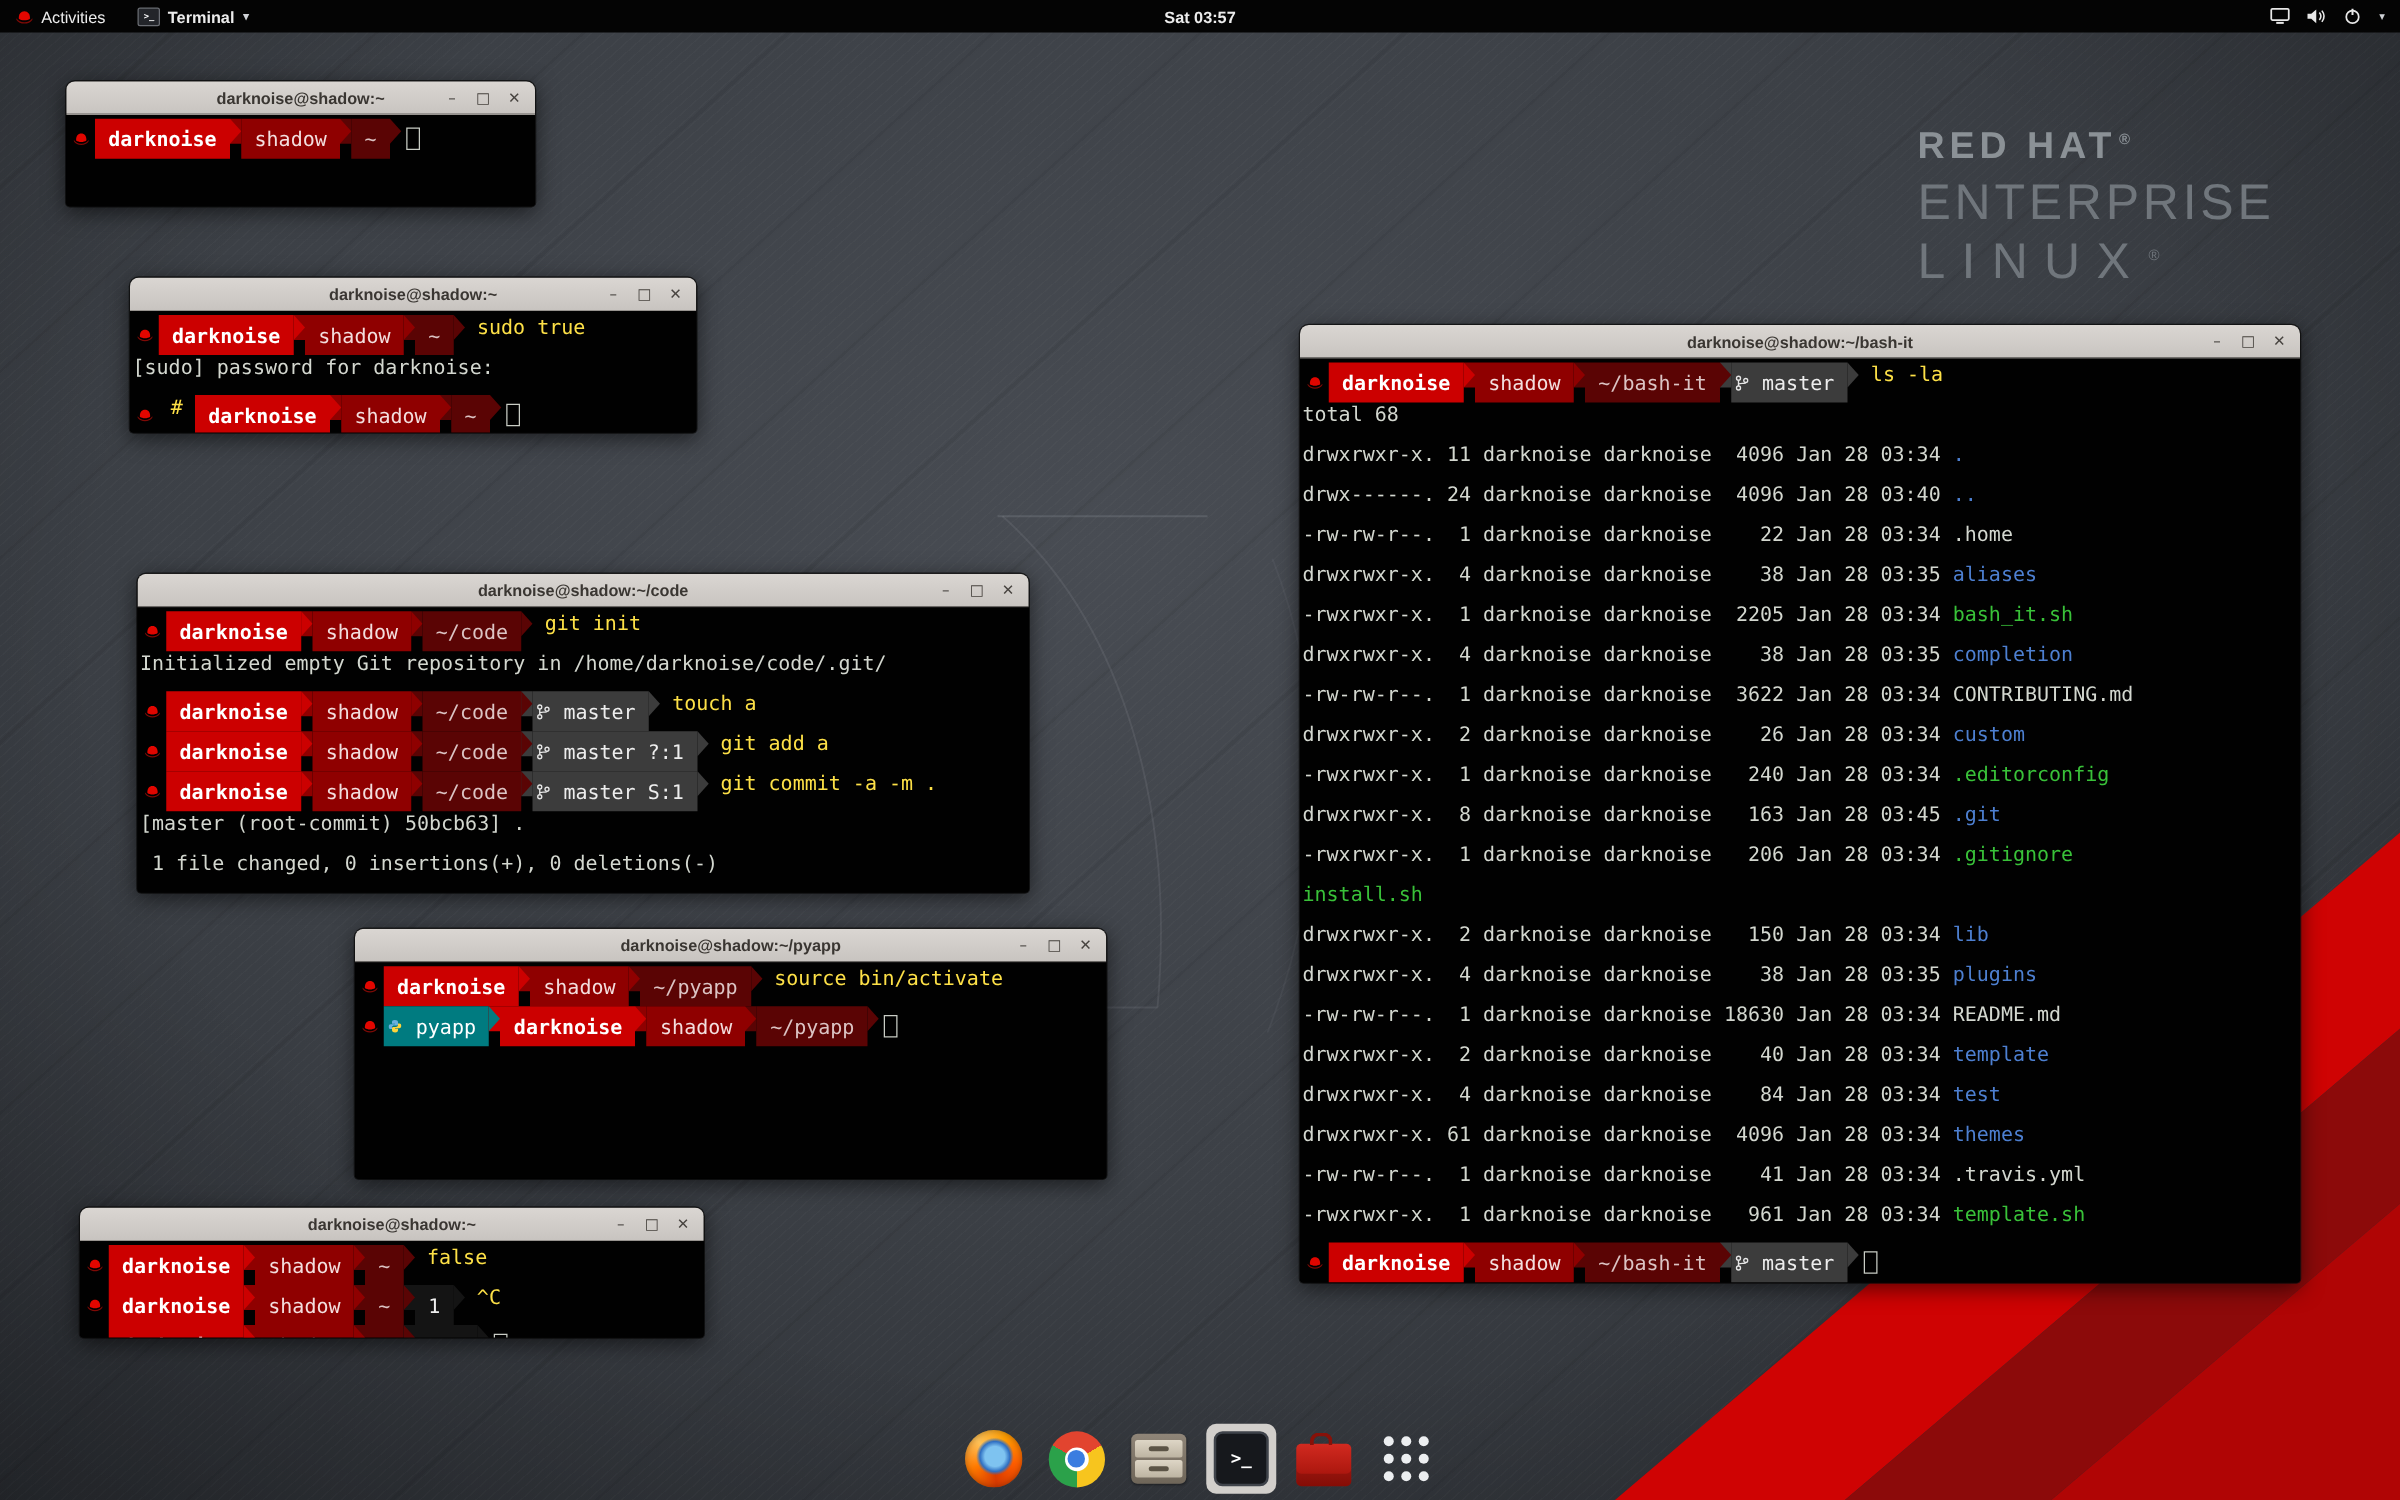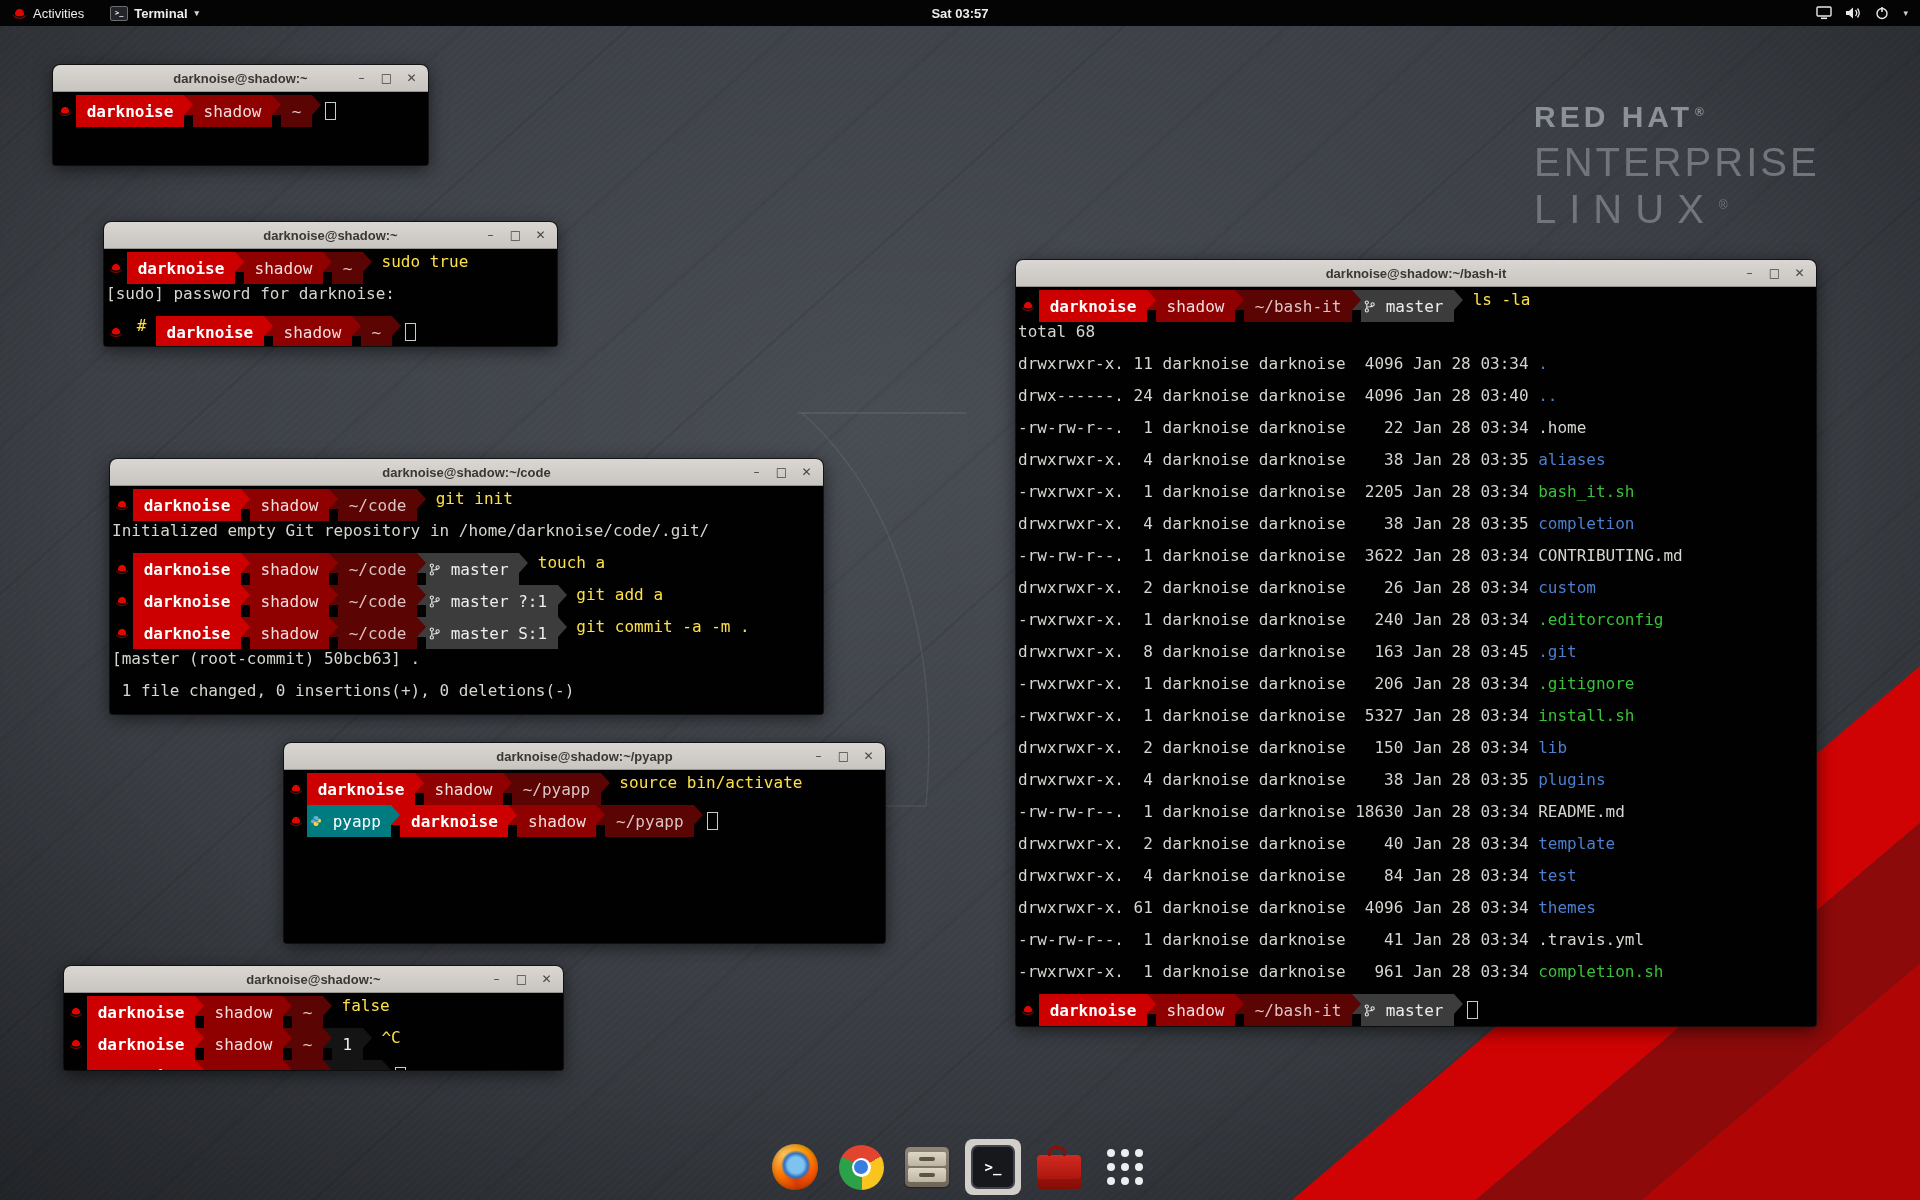--- a/index.html
+++ b/index.html
@@ -293,21 +293,21 @@
         <div class="tline"><span class="pl-ico"><svg width="14" height="12" viewBox="0 0 16 14">
               <path d="M3.2 8.6 C3 4.6 5 2.2 8 2.2 C11 2.2 13 4.6 12.8 8.6 C11.5 9.5 9.9 10 8 10 C6.1 10 4.5 9.5 3.2 8.6 Z" fill="#e20600"></path>
               <path d="M1.2 8.2 C2.6 10.4 5.1 11.6 8 11.6 C10.9 11.6 13.4 10.4 14.8 8.2 C15 8.8 15 9.2 14.8 9.6 C13.6 11.6 11 12.8 8 12.8 C5 12.8 2.4 11.6 1.2 9.6 C1 9.2 1 8.8 1.2 8.2 Z" fill="#7d0a06"></path>
             </svg></span><span class="seg seg-user"> darknoise </span><span class="parrow" style="border-left-color: rgb(204, 0, 0); background: rgb(143, 0, 0);"></span><span class="seg seg-host"> shadow </span><span class="parrow" style="border-left-color: rgb(143, 0, 0); background: rgb(90, 4, 4);"></span><span class="seg seg-path"> ~ </span><span class="parrow" style="border-left-color: rgb(90, 4, 4); background: rgb(20, 20, 20);"></span><span class="seg seg-exit"> 1 </span><span class="parrow" style="border-left-color: rgb(20, 20, 20);"></span><span class="t-cmd"> ^C</span></div>
         <div class="tline"><span class="pl-ico"><svg width="14" height="12" viewBox="0 0 16 14">
               <path d="M3.2 8.6 C3 4.6 5 2.2 8 2.2 C11 2.2 13 4.6 12.8 8.6 C11.5 9.5 9.9 10 8 10 C6.1 10 4.5 9.5 3.2 8.6 Z" fill="#e20600"></path>
               <path d="M1.2 8.2 C2.6 10.4 5.1 11.6 8 11.6 C10.9 11.6 13.4 10.4 14.8 8.2 C15 8.8 15 9.2 14.8 9.6 C13.6 11.6 11 12.8 8 12.8 C5 12.8 2.4 11.6 1.2 9.6 C1 9.2 1 8.8 1.2 8.2 Z" fill="#7d0a06"></path>
             </svg></span><span class="seg seg-user"> darknoise </span><span class="parrow" style="border-left-color: rgb(204, 0, 0); background: rgb(143, 0, 0);"></span><span class="seg seg-host"> shadow </span><span class="parrow" style="border-left-color: rgb(143, 0, 0); background: rgb(90, 4, 4);"></span><span class="seg seg-path"> ~ </span><span class="parrow" style="border-left-color: rgb(90, 4, 4); background: rgb(20, 20, 20);"></span><span class="seg seg-exit"> 130 </span><span class="parrow" style="border-left-color: rgb(20, 20, 20);"></span><span class="cursor"></span></div>
       </div>
     </div>
-    <div class="win" style="left: 1016px; top: 260px; width: 800px; height: 766px;">
+    <div class="win" style="left: 1040px; top: 260px; width: 800px; height: 766px;">
       <div class="titlebar">
         <span class="wtitle">darknoise@shadow:~/bash-it</span>
         <span class="wcontrols">
           <span class="wbtn">–</span>
           <span class="wbtn">□</span>
           <span class="wbtn">✕</span>
         </span>
       </div>
       <div class="term">
         <div class="tline"><span class="pl-ico"><svg width="14" height="12" viewBox="0 0 16 14">
@@ -324,29 +324,29 @@
         <div class="tline"><span class="t-out">drwx------. 24 darknoise darknoise  4096 Jan 28 03:40 </span><span class="t-dir">..</span></div>
         <div class="tline"><span class="t-out">-rw-rw-r--.  1 darknoise darknoise    22 Jan 28 03:34 </span><span class="t-out">.home</span></div>
         <div class="tline"><span class="t-out">drwxrwxr-x.  4 darknoise darknoise    38 Jan 28 03:35 </span><span class="t-dir">aliases</span></div>
         <div class="tline"><span class="t-out">-rwxrwxr-x.  1 darknoise darknoise  2205 Jan 28 03:34 </span><span class="t-exe">bash_it.sh</span></div>
         <div class="tline"><span class="t-out">drwxrwxr-x.  4 darknoise darknoise    38 Jan 28 03:35 </span><span class="t-dir">completion</span></div>
         <div class="tline"><span class="t-out">-rw-rw-r--.  1 darknoise darknoise  3622 Jan 28 03:34 </span><span class="t-out">CONTRIBUTING.md</span></div>
         <div class="tline"><span class="t-out">drwxrwxr-x.  2 darknoise darknoise    26 Jan 28 03:34 </span><span class="t-dir">custom</span></div>
         <div class="tline"><span class="t-out">-rwxrwxr-x.  1 darknoise darknoise   240 Jan 28 03:34 </span><span class="t-exe">.editorconfig</span></div>
         <div class="tline"><span class="t-out">drwxrwxr-x.  8 darknoise darknoise   163 Jan 28 03:45 </span><span class="t-dir">.git</span></div>
         <div class="tline"><span class="t-out">-rwxrwxr-x.  1 darknoise darknoise   206 Jan 28 03:34 </span><span class="t-exe">.gitignore</span></div>
-        <div class="tline"><span class="t-out">-rwxrwxr-x.  1 darknoise darknoise  5327 Jan 28 03:34 </span><span class="t-exe">install.sh</span></div>
+        <div class="tline"><span class="t-exe">install.sh</span></div>
         <div class="tline"><span class="t-out">drwxrwxr-x.  2 darknoise darknoise   150 Jan 28 03:34 </span><span class="t-dir">lib</span></div>
         <div class="tline"><span class="t-out">drwxrwxr-x.  4 darknoise darknoise    38 Jan 28 03:35 </span><span class="t-dir">plugins</span></div>
         <div class="tline"><span class="t-out">-rw-rw-r--.  1 darknoise darknoise 18630 Jan 28 03:34 </span><span class="t-out">README.md</span></div>
         <div class="tline"><span class="t-out">drwxrwxr-x.  2 darknoise darknoise    40 Jan 28 03:34 </span><span class="t-dir">template</span></div>
         <div class="tline"><span class="t-out">drwxrwxr-x.  4 darknoise darknoise    84 Jan 28 03:34 </span><span class="t-dir">test</span></div>
         <div class="tline"><span class="t-out">drwxrwxr-x. 61 darknoise darknoise  4096 Jan 28 03:34 </span><span class="t-dir">themes</span></div>
         <div class="tline"><span class="t-out">-rw-rw-r--.  1 darknoise darknoise    41 Jan 28 03:34 </span><span class="t-out">.travis.yml</span></div>
-        <div class="tline"><span class="t-out">-rwxrwxr-x.  1 darknoise darknoise   961 Jan 28 03:34 </span><span class="t-exe">completion.sh</span></div>
+        <div class="tline"><span class="t-out">-rwxrwxr-x.  1 darknoise darknoise   961 Jan 28 03:34 </span><span class="t-exe">template.sh</span></div>
         <div class="tline"><span class="pl-ico"><svg width="14" height="12" viewBox="0 0 16 14">
               <path d="M3.2 8.6 C3 4.6 5 2.2 8 2.2 C11 2.2 13 4.6 12.8 8.6 C11.5 9.5 9.9 10 8 10 C6.1 10 4.5 9.5 3.2 8.6 Z" fill="#e20600"></path>
               <path d="M1.2 8.2 C2.6 10.4 5.1 11.6 8 11.6 C10.9 11.6 13.4 10.4 14.8 8.2 C15 8.8 15 9.2 14.8 9.6 C13.6 11.6 11 12.8 8 12.8 C5 12.8 2.4 11.6 1.2 9.6 C1 9.2 1 8.8 1.2 8.2 Z" fill="#7d0a06"></path>
             </svg></span><span class="seg seg-user"> darknoise </span><span class="parrow" style="border-left-color: rgb(204, 0, 0); background: rgb(143, 0, 0);"></span><span class="seg seg-host"> shadow </span><span class="parrow" style="border-left-color: rgb(143, 0, 0); background: rgb(90, 4, 4);"></span><span class="seg seg-path"> ~/bash-it </span><span class="parrow" style="border-left-color: rgb(90, 4, 4); background: rgb(60, 60, 60);"></span><span class="seg seg-git"><span class="seg-ico"><svg width="11" height="13" viewBox="0 0 11 13">
                 <circle cx="2.8" cy="2.6" r="1.6" fill="none" stroke="#e6e6e6" stroke-width="1.1"></circle>
                 <circle cx="2.8" cy="10.4" r="1.6" fill="none" stroke="#e6e6e6" stroke-width="1.1"></circle>
                 <circle cx="8.6" cy="4.4" r="1.6" fill="none" stroke="#e6e6e6" stroke-width="1.1"></circle>
                 <path d="M2.8 4.2 L2.8 8.8 M2.8 7.6 C2.8 6 8.6 7.4 8.6 6" fill="none" stroke="#e6e6e6" stroke-width="1.1"></path>
               </svg></span> master </span><span class="parrow" style="border-left-color: rgb(60, 60, 60);"></span><span class="cursor"></span></div>
       </div>

